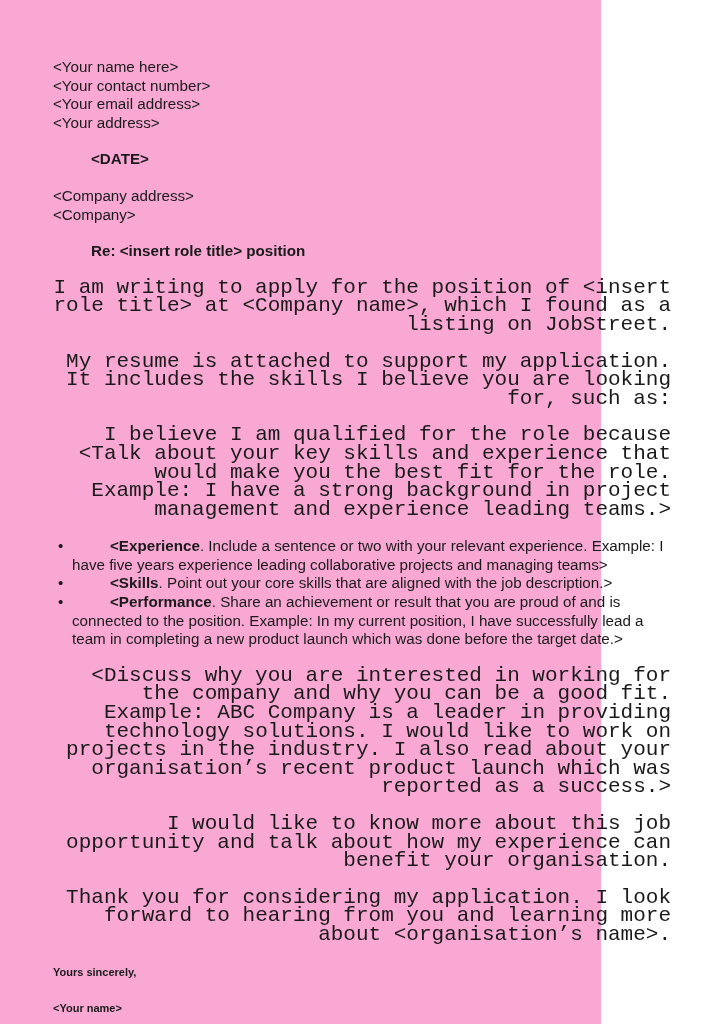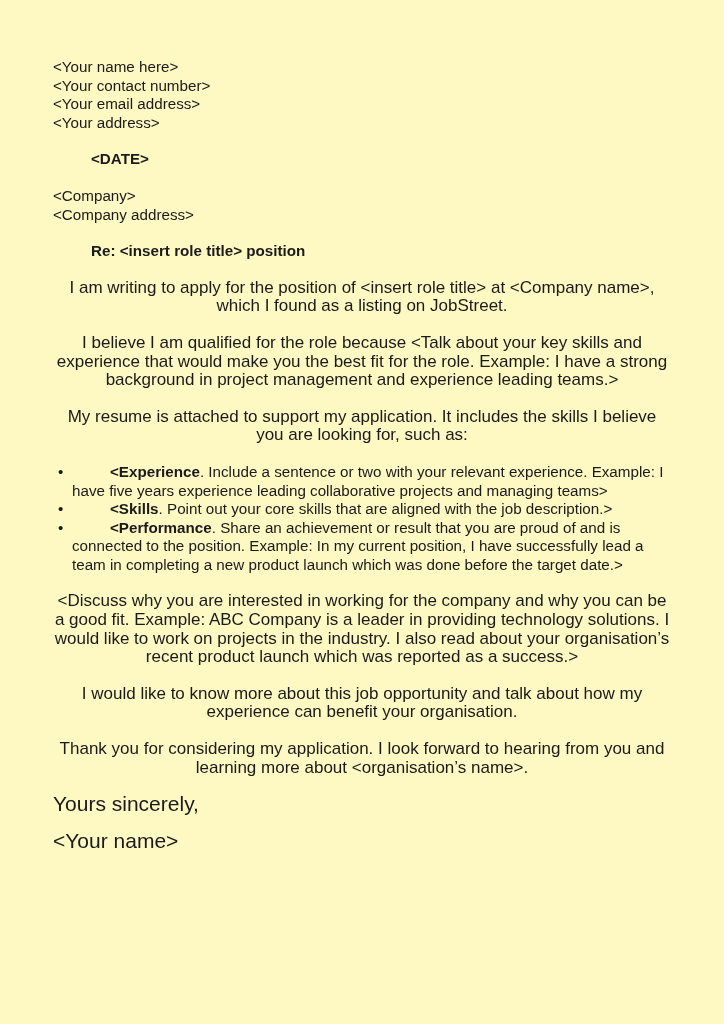--- a/index.html
+++ b/index.html
@@ -11,43 +11,44 @@
   body {
     width: 724px;
     height: 1024px;
     overflow: hidden;
     font-family: "Liberation Sans", sans-serif;
     color: #1a1a1a;
     -webkit-font-smoothing: antialiased;
   }
   .page {
     position: relative;
-    width: 724px;
+    width: 601px;
     height: 1024px;
-    background: #fef9c3;
+    background: #f9a8d4;
     box-sizing: border-box;
     padding: 58px 77px 0 53px;
   }
   .doc {
     width: 618px;
   }
   .block {
     font-size: 15.2px;
     line-height: 18.6px;
     margin: 0 0 18px 0;
     color: #1a1a1a;
   }
   .block:last-child { margin-bottom: 0; }
   .line { display: block; white-space: pre; }
   .bold { font-weight: bold; margin-left: 38px; }
   .para {
-    font-size: 17px;
+    font-size: 21px;
     line-height: 18.6px;
     margin: 0 0 18px 0;
-    text-align: center;
+    text-align: right;
+    font-family: Liberation Mono, monospace;
   }
   ul.bullets {
     margin: 0 0 18px 0;
     padding: 0;
     list-style: none;
   }
   ul.bullets li {
     position: relative;
     font-size: 15.2px;
     line-height: 18.6px;
@@ -55,54 +56,54 @@
     margin: 0;
   }
   ul.bullets li .dot {
     position: absolute;
     left: 5px;
     top: 0;
     line-height: 18.6px;
     font-size: 15.2px;
   }
   .signoff {
-    font-size: 21px;
+    font-size: 11px;
     line-height: 18.6px;
-    font-weight: normal;
+    font-weight: bold;
     margin: 0 0 18px 0;
   }
 </style>
 </head>
 <body>
 
 <div class="page">
   <div class="doc">
 
     <div class="block">
       <span class="line">&lt;Your name here&gt;</span>
       <span class="line">&lt;Your contact number&gt;</span>
       <span class="line">&lt;Your email address&gt;</span>
       <span class="line">&lt;Your address&gt;</span>
     </div>
 
     <div class="block bold">&lt;DATE&gt;</div>
 
     <div class="block">
+      <span class="line">&lt;Company address&gt;</span>
       <span class="line">&lt;Company&gt;</span>
-      <span class="line">&lt;Company address&gt;</span>
     </div>
 
 
     <div class="block bold">Re: &lt;insert role title&gt; position</div>
 
     <p class="para">I am writing to apply for the position of &lt;insert role title&gt; at &lt;Company name&gt;, which I found as a listing on JobStreet.</p>
 
+    <p class="para">My resume is attached to support my application. It includes the skills I believe you are looking for, such as:</p>
+
     <p class="para">I believe I am qualified for the role because &lt;Talk about your key skills and experience that would make you the best fit for the role. Example: I have a strong background in project management and experience leading teams.&gt;</p>
-
-    <p class="para">My resume is attached to support my application. It includes the skills I believe you are looking for, such as:</p>
 
     <ul class="bullets">
       <li>
         <span class="dot">•</span><span class="bold">&lt;Experience</span><span>. Include a sentence or two with your relevant experience. Example: I have five years experience leading collaborative projects and managing teams&gt;</span>
       </li>
       <li>
         <span class="dot">•</span><span class="bold">&lt;Skills</span><span>. Point out your core skills that are aligned with the job description.&gt;</span>
       </li>
       <li>
         <span class="dot">•</span><span class="bold">&lt;Performance</span><span>. Share an achievement or result that you are proud of and is connected to the position. Example: In my current position, I have successfully lead a team in completing a new product launch which was done before the target date.&gt;</span>

